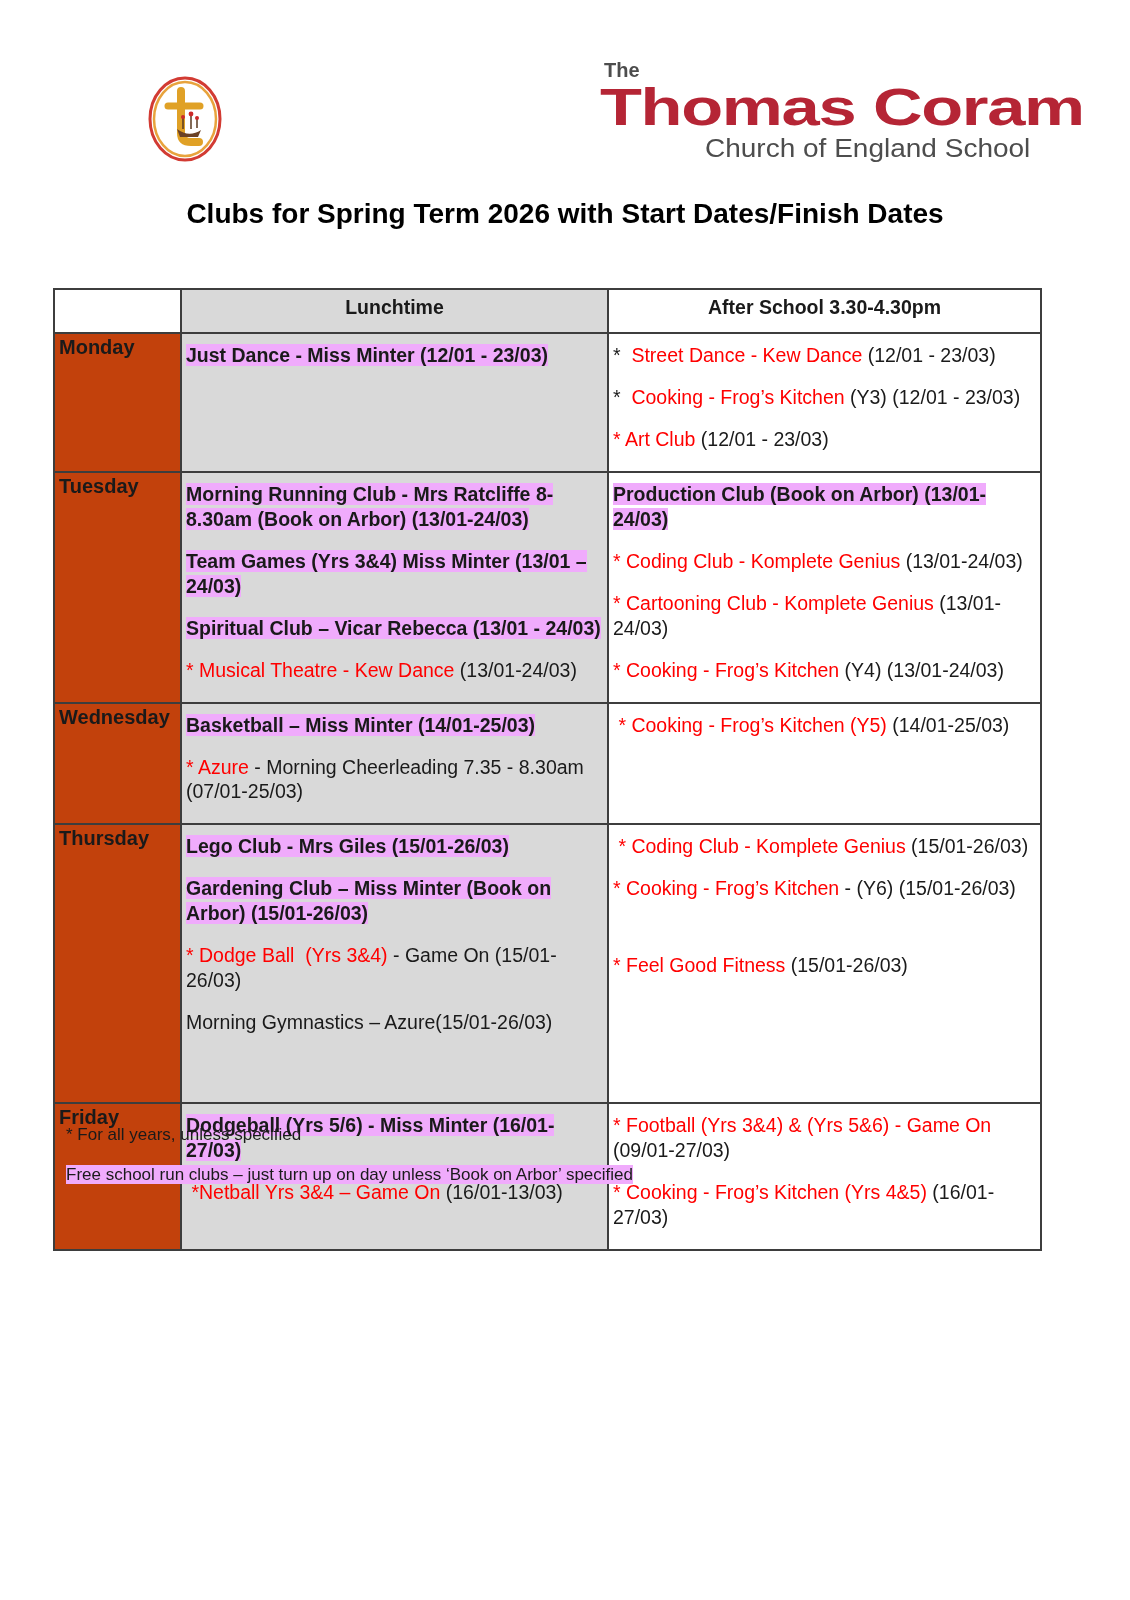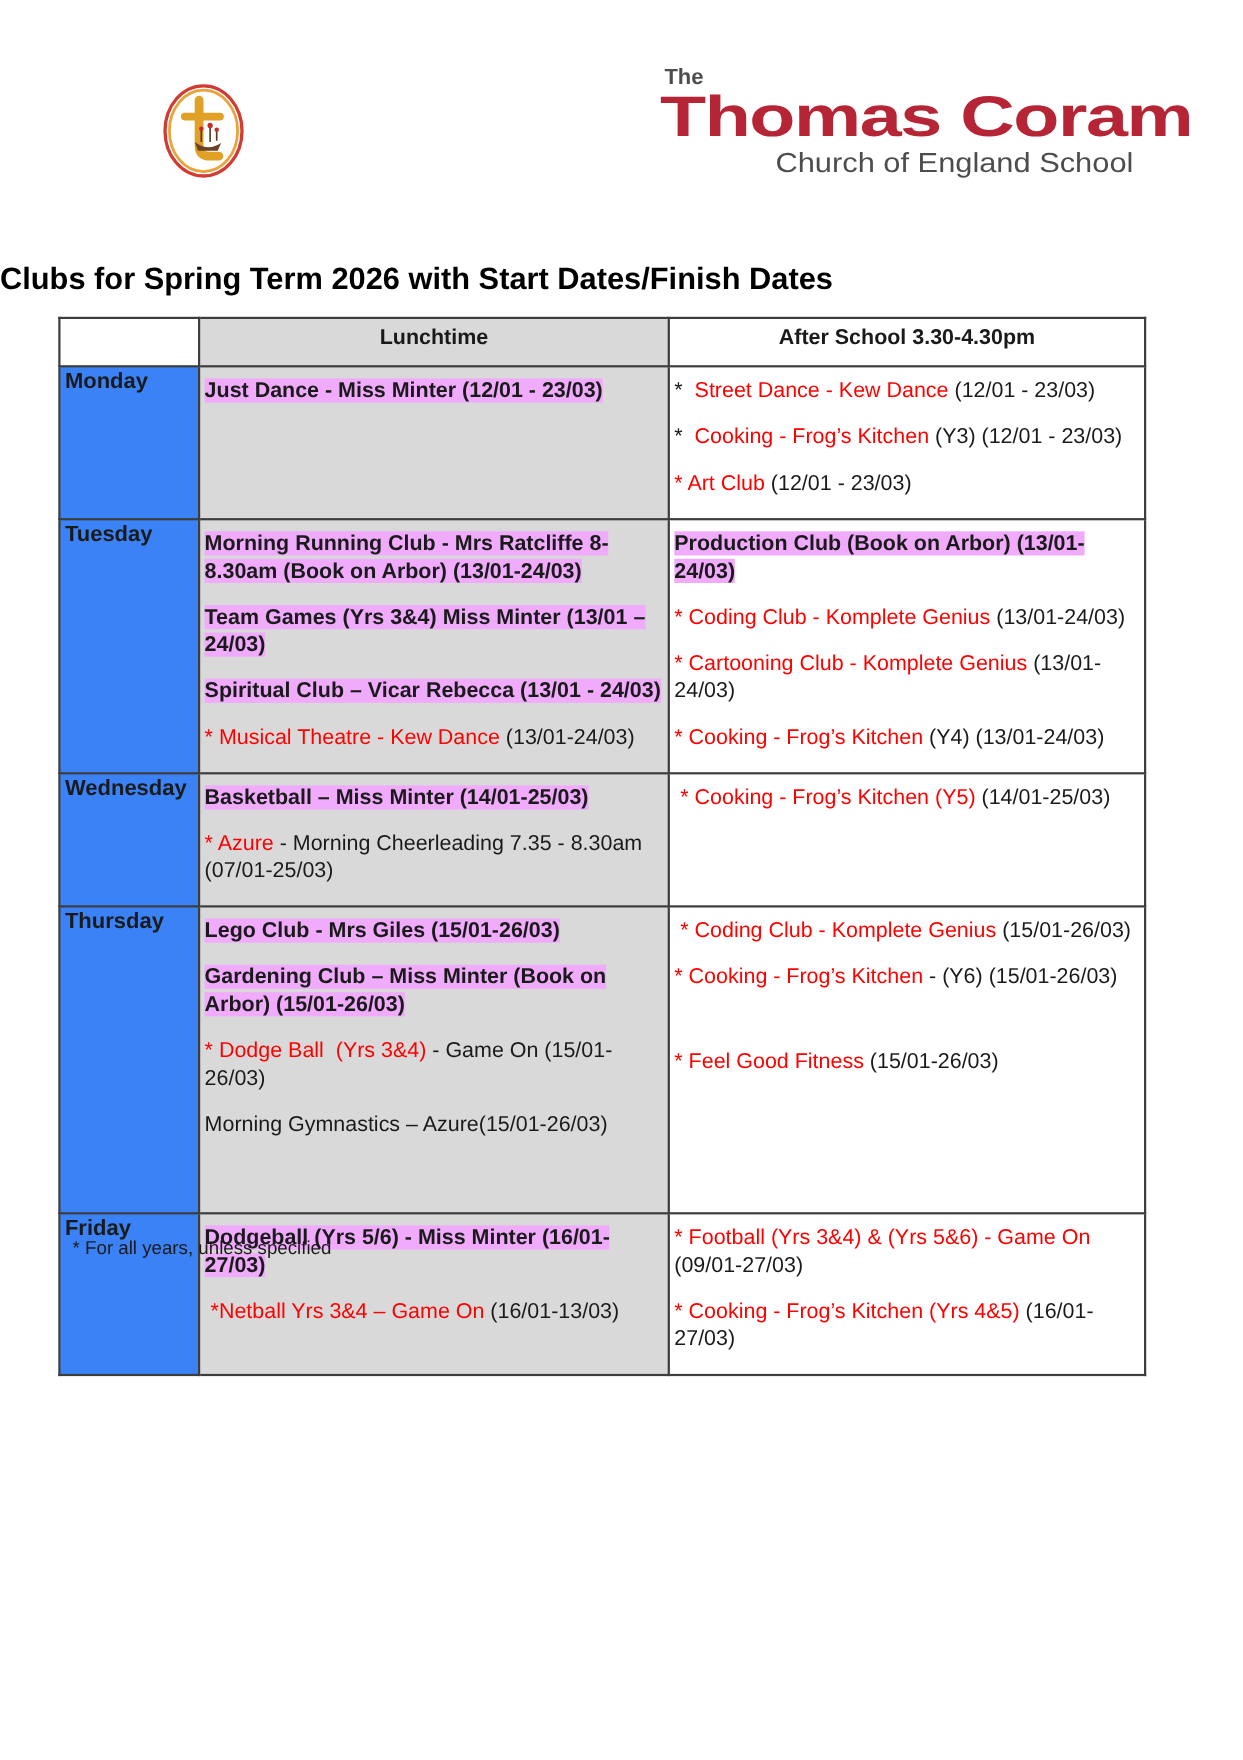--- a/index.html
+++ b/index.html
@@ -13,29 +13,29 @@
   
   .crest { position:absolute; left:146px; top:74px; width:78px; height:90px; }
   .school-logo { position:absolute; left:600px; top:60px; width:505px; height:110px; overflow:hidden; white-space:nowrap; }
   .logo-the  { display:block; font-size:20px; font-weight:bold; color:#4d4d4d; margin:0 0 0 4px; line-height:1; }
   .logo-name { display:block; font-size:52px; font-weight:bold; color:#b52535; line-height:1.05;
                transform:scaleX(1.32); transform-origin:left center; letter-spacing:-1px; }
   .logo-sub  { display:block; font-size:25px; color:#4d4d4d; margin-left:105px; line-height:1.1;
                transform:scaleX(1.12); transform-origin:left center; }
 
   
-  .page-title { position:absolute; top:198px; left:0; width:100%; text-align:left;
-                font-size:28px; font-weight:bold; color:#000;margin-top:40px; }
+  .page-title { position:absolute; top:198px; left:0; width:100%; text-align:center;
+                font-size:28px; font-weight:bold; color:#000; }
 
   
   .clubs-table { position:absolute; left:53px; top:288px; width:987px;
                  border-collapse:collapse; table-layout:fixed; font-size:19.5px;border-radius:29px; }
   .clubs-table th, .clubs-table td { border:2px solid #3d3d3d; vertical-align:top; padding:2px 4px; }
   .clubs-table thead th { height:34px; text-align:center; font-weight:bold; padding-top:6px; font-size:19.5px; }
-  .day-cell { font-weight:bold; text-align:left; background:#3b82f6; padding-left:4px; padding-top:10px; font-size:20px; }
+  .day-cell { font-weight:bold; text-align:left; background:#c2410c; padding-left:4px; padding-top:10px; font-size:20px; }
   .lunch-col { background:#d9d9d9; }
   .clubs-table td p { margin:7px 0 17px; line-height:1.28; }
   .gap-before { margin-top:52px !important; }
   tbody tr:nth-child(1){ height:127px; }
   tbody tr:nth-child(2){ height:223px; }
   tbody tr:nth-child(3){ height:118px; }
   tbody tr:nth-child(4){ height:279px;padding-left:40px; }
   tbody tr:nth-child(5){ height:128px; }
 
   .hl   { background:#f0abfc; }
@@ -146,15 +146,16 @@
           <td>
             <p><span class="red">* Football (Yrs 3&amp;4) &amp; (Yrs 5&amp;6) - Game On</span><span> (09/01-27/03)</span></p>
             <p><span class="red">* Cooking - Frog’s Kitchen (Yrs 4&amp;5)</span><span> (16/01-27/03)</span></p>
           </td>
         </tr>
       </tbody>
   </table>
 
   <div class="footnotes">
       <div class="footnote"><span>* For all years, unless specified</span></div>
+      <div class="footnote"><span class="hl">Free school run clubs – just turn up on day unless ‘Book on Arbor’ specified</span></div>
     </div>
 
 </div>
 
 </body></html>

